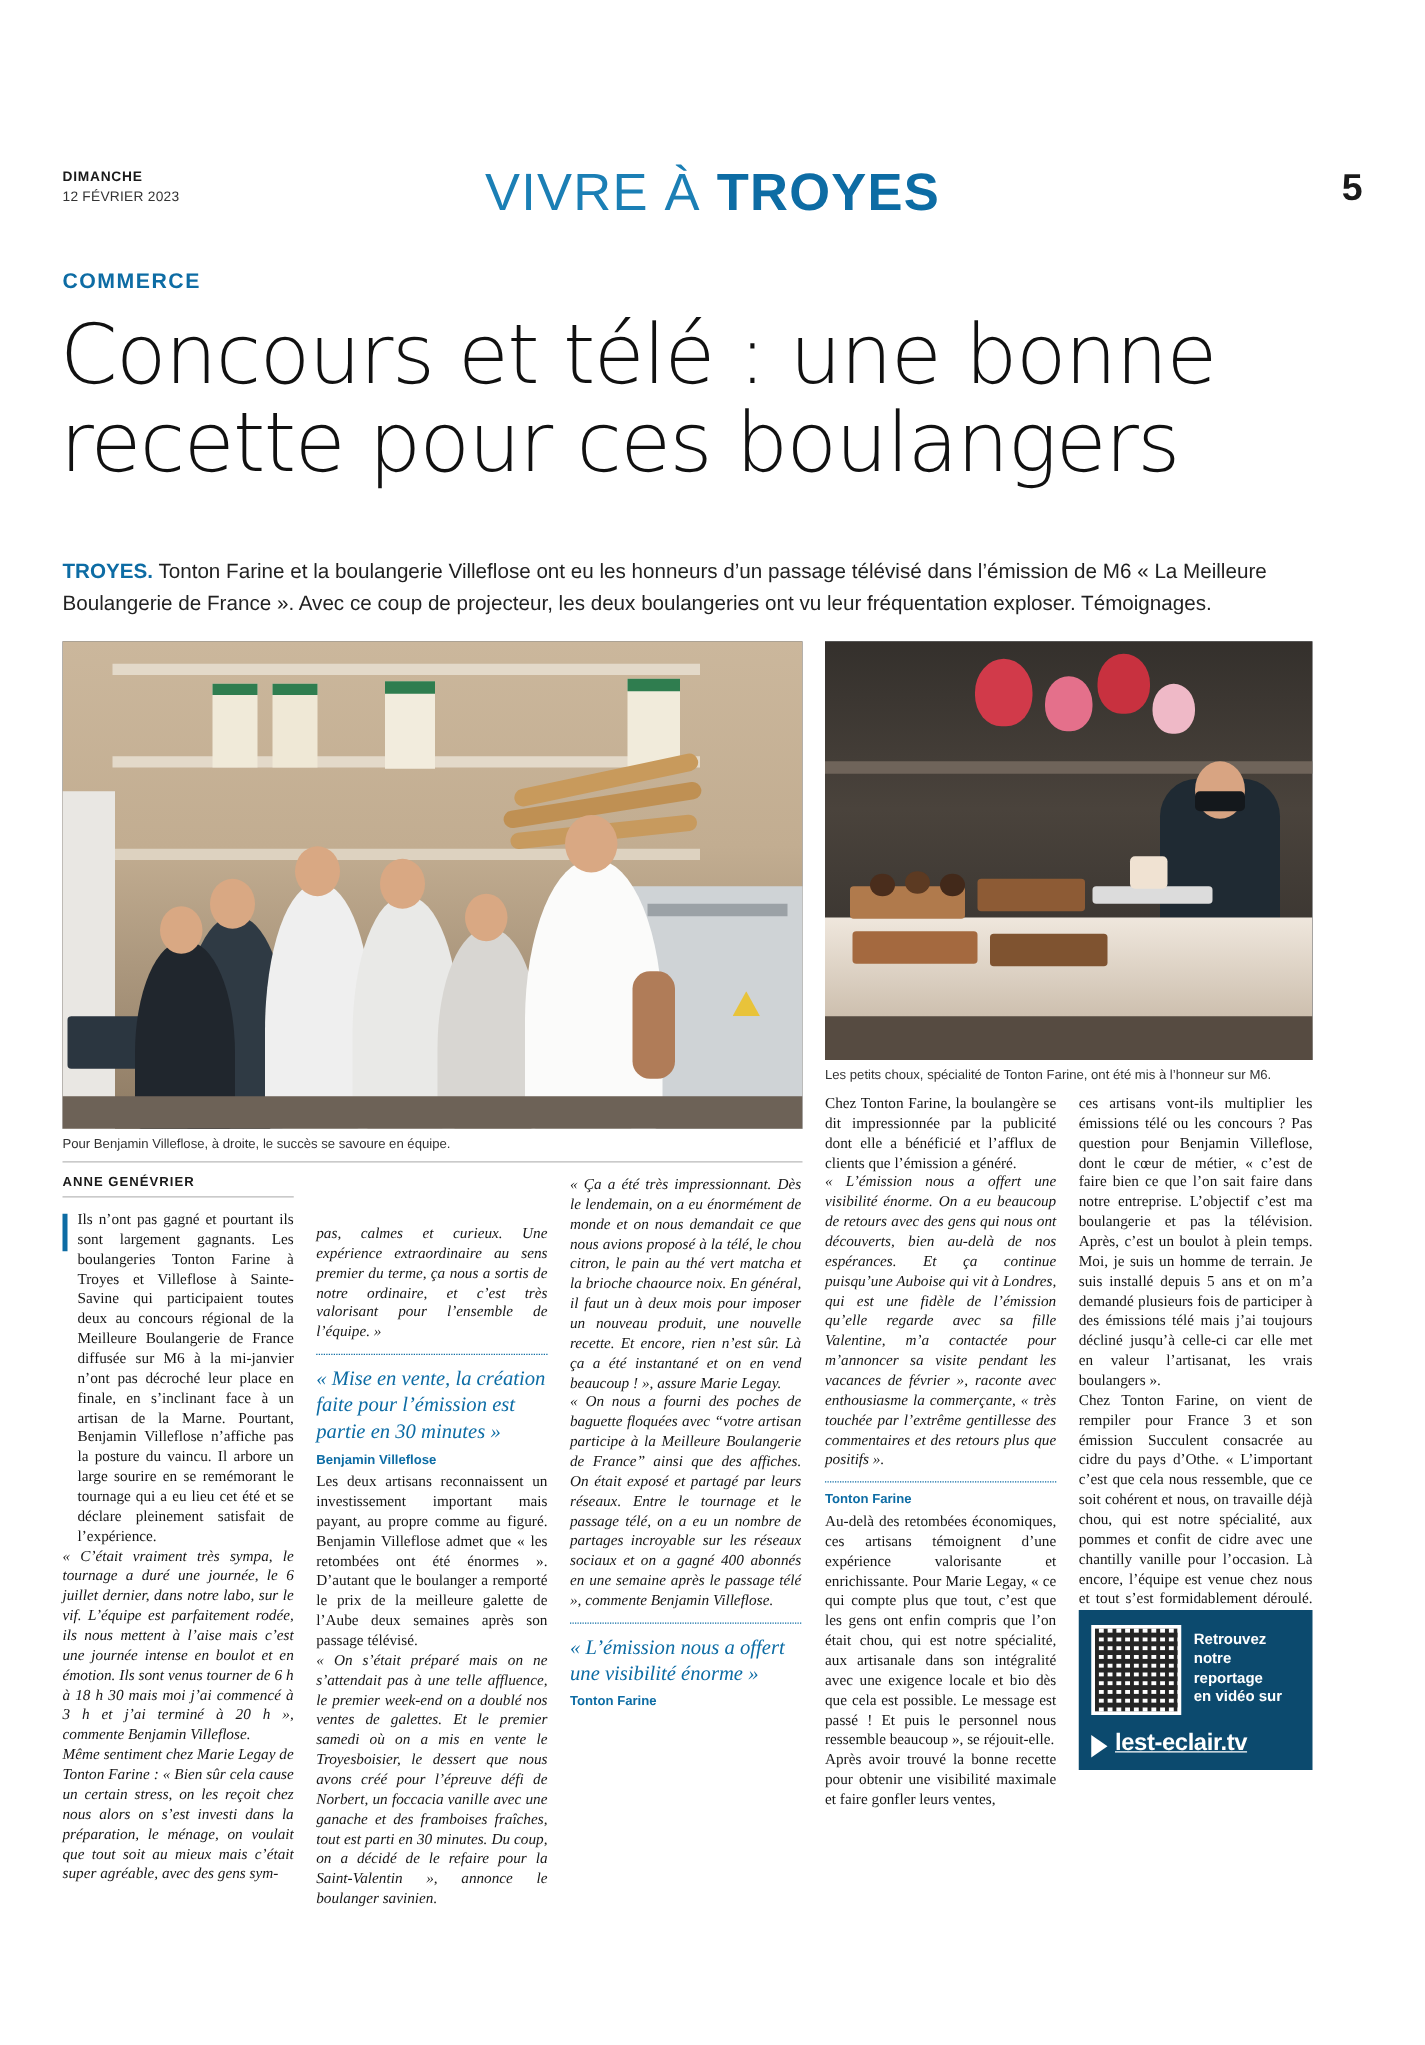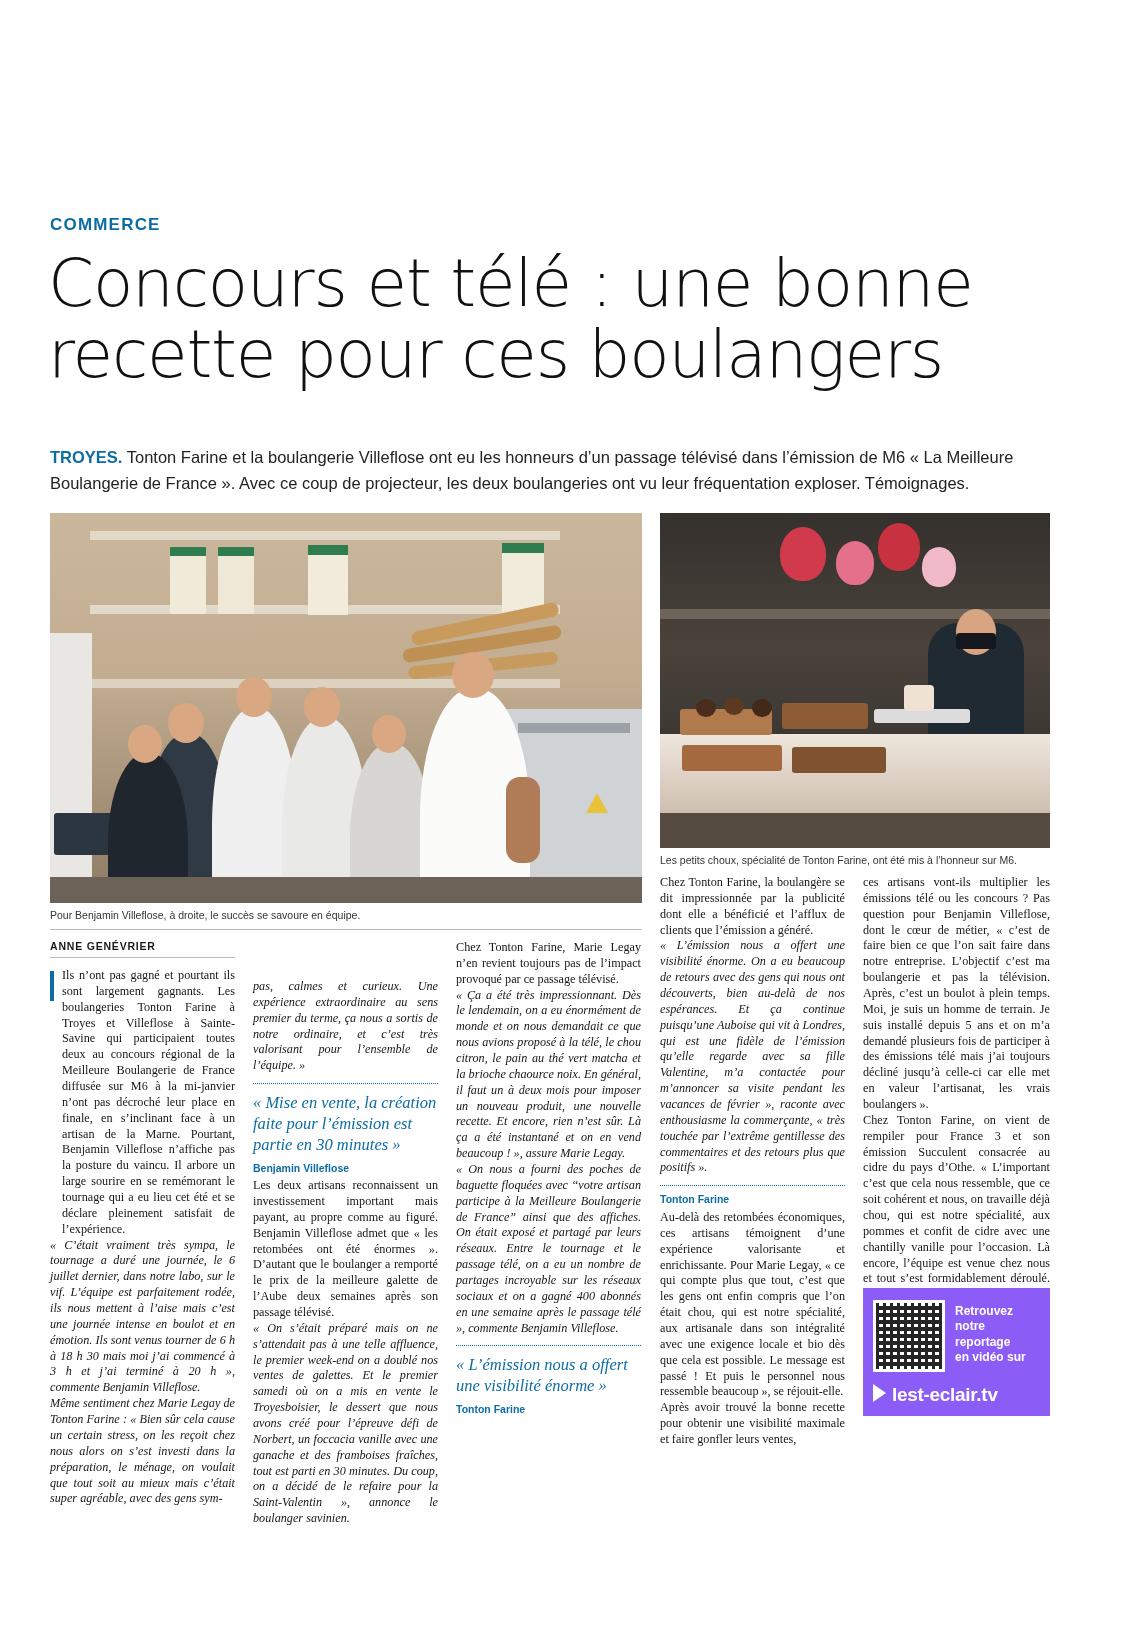--- a/index.html
+++ b/index.html
@@ -253,21 +253,21 @@
     vertical-align: 1px;
   }
 
   
   .promo {
     position: absolute;
     left: 863px;
     top: 1288px;
     width: 187px;
     height: 128px;
-    background: #8b5cf6;
+    background: #0c4a6e;
     color: #ffffff;
   }
   .promo-qr {
     position: absolute;
     left: 10px; top: 12px;
     width: 72px; height: 72px;
     background: #ffffff;
     padding: 3px;
     box-sizing: border-box;
   }
@@ -284,40 +284,51 @@
     left: 92px; top: 16px;
     width: 90px;
     font-size: 12px;
     line-height: 1.28;
     font-weight: bold;
   }
   .promo-brand {
     position: absolute;
     left: 10px; bottom: 10px;
     display: flex;
-    align-items: flex-start;
+    align-items: flex-end;
     gap: 6px;
+    text-decoration: underline;
   }
   .promo-play {
     width: 0; height: 0;
     border-left: 13px solid #ffffff;
     border-top: 9px solid transparent;
     border-bottom: 9px solid transparent;
   }
   .promo-brand-text {
     font-size: 19px;
     font-weight: bold;
     letter-spacing: -0.3px;
   }
 </style>
 </head>
 <body>
 
 <div class="page">
 
+  <div class="masthead">
+    <div class="masthead-date-block">
+      <div class="masthead-day">DIMANCHE</div>
+      <div class="masthead-date">12 FÉVRIER 2023</div>
+    </div>
+    <div class="masthead-title">
+      <span class="light">VIVRE À </span><span class="bold">TROYES</span>
+    </div>
+    <div class="masthead-pagenum">5</div>
+  </div>
 
   <div class="kicker">COMMERCE</div>
   <div class="headline">Concours et télé : une bonne recette pour ces boulangers</div>
   <div class="standfirst">
     <span class="loc">TROYES.</span><span> Tonton Farine et la boulangerie Villeflose ont eu les honneurs d’un passage télévisé dans l’émission de M6 « La Meilleure Boulangerie de France ». Avec ce coup de projecteur, les deux boulangeries ont vu leur fréquentation exploser. Témoignages.</span>
   </div>
 
   <div class="photo photo-main">
     <div class="ph-wall"></div>
 
@@ -406,21 +417,20 @@
   <div class="col col2">
     <p class="italic">pas, calmes et curieux. Une expérience extraordinaire au sens premier du terme, ça nous a sortis de notre ordinaire, et c’est très valorisant pour l’ensemble de l’équipe. »</p>
     <div class="dotrule"></div>
     <div class="pullquote">« Mise en vente, la création faite pour l’émission est partie en 30 minutes »</div>
     <div class="subhead-name">Benjamin Villeflose</div>
     <p>Les deux artisans reconnaissent un investissement important mais payant, au propre comme au figuré. Benjamin Villeflose admet que « les retombées ont été énormes ». D’autant que le boulanger a remporté le prix de la meilleure galette de l’Aube deux semaines après son passage télévisé.</p>
     <p class="italic">« On s’était préparé mais on ne s’attendait pas à une telle affluence, le premier week-end on a doublé nos ventes de galettes. Et le premier samedi où on a mis en vente le Troyesboisier, le dessert que nous avons créé pour l’épreuve défi de Norbert, un foccacia vanille avec une ganache et des framboises fraîches, tout est parti en 30 minutes. Du coup, on a décidé de le refaire pour la Saint-Valentin », annonce le boulanger savinien.</p>
   </div>
 
   <div class="col col3">
-    <p>Chez Tonton Farine, Marie Legay n’en revient toujours pas de l’impact provoqué par ce passage télévisé.</p>
     <p class="italic">« Ça a été très impressionnant. Dès le lendemain, on a eu énormément de monde et on nous demandait ce que nous avions proposé à la télé, le chou citron, le pain au thé vert matcha et la brioche chaource noix. En général, il faut un à deux mois pour imposer un nouveau produit, une nouvelle recette. Et encore, rien n’est sûr. Là ça a été instantané et on en vend beaucoup ! », assure Marie Legay.</p>
     <p class="italic">« On nous a fourni des poches de baguette floquées avec “votre artisan participe à la Meilleure Boulangerie de France” ainsi que des affiches. On était exposé et partagé par leurs réseaux. Entre le tournage et le passage télé, on a eu un nombre de partages incroyable sur les réseaux sociaux et on a gagné 400 abonnés en une semaine après le passage télé », commente Benjamin Villeflose.</p>
     <div class="dotrule"></div>
     <div class="pullquote">« L’émission nous a offert une visibilité énorme »</div>
     <div class="subhead-name">Tonton Farine</div>
   </div>
 
   <div class="col col4">
     <p>Chez Tonton Farine, la boulangère se dit impressionnée par la publicité dont elle a bénéficié et l’afflux de clients que l’émission a généré.</p>
     <p class="italic">« L’émission nous a offert une visibilité énorme. On a eu beaucoup de retours avec des gens qui nous ont découverts, bien au-delà de nos espérances. Et ça continue puisqu’une Auboise qui vit à Londres, qui est une fidèle de l’émission qu’elle regarde avec sa fille Valentine, m’a contactée pour m’annoncer sa visite pendant les vacances de février », raconte avec enthousiasme la commerçante, « très touchée par l’extrême gentillesse des commentaires et des retours plus que positifs ».</p>

